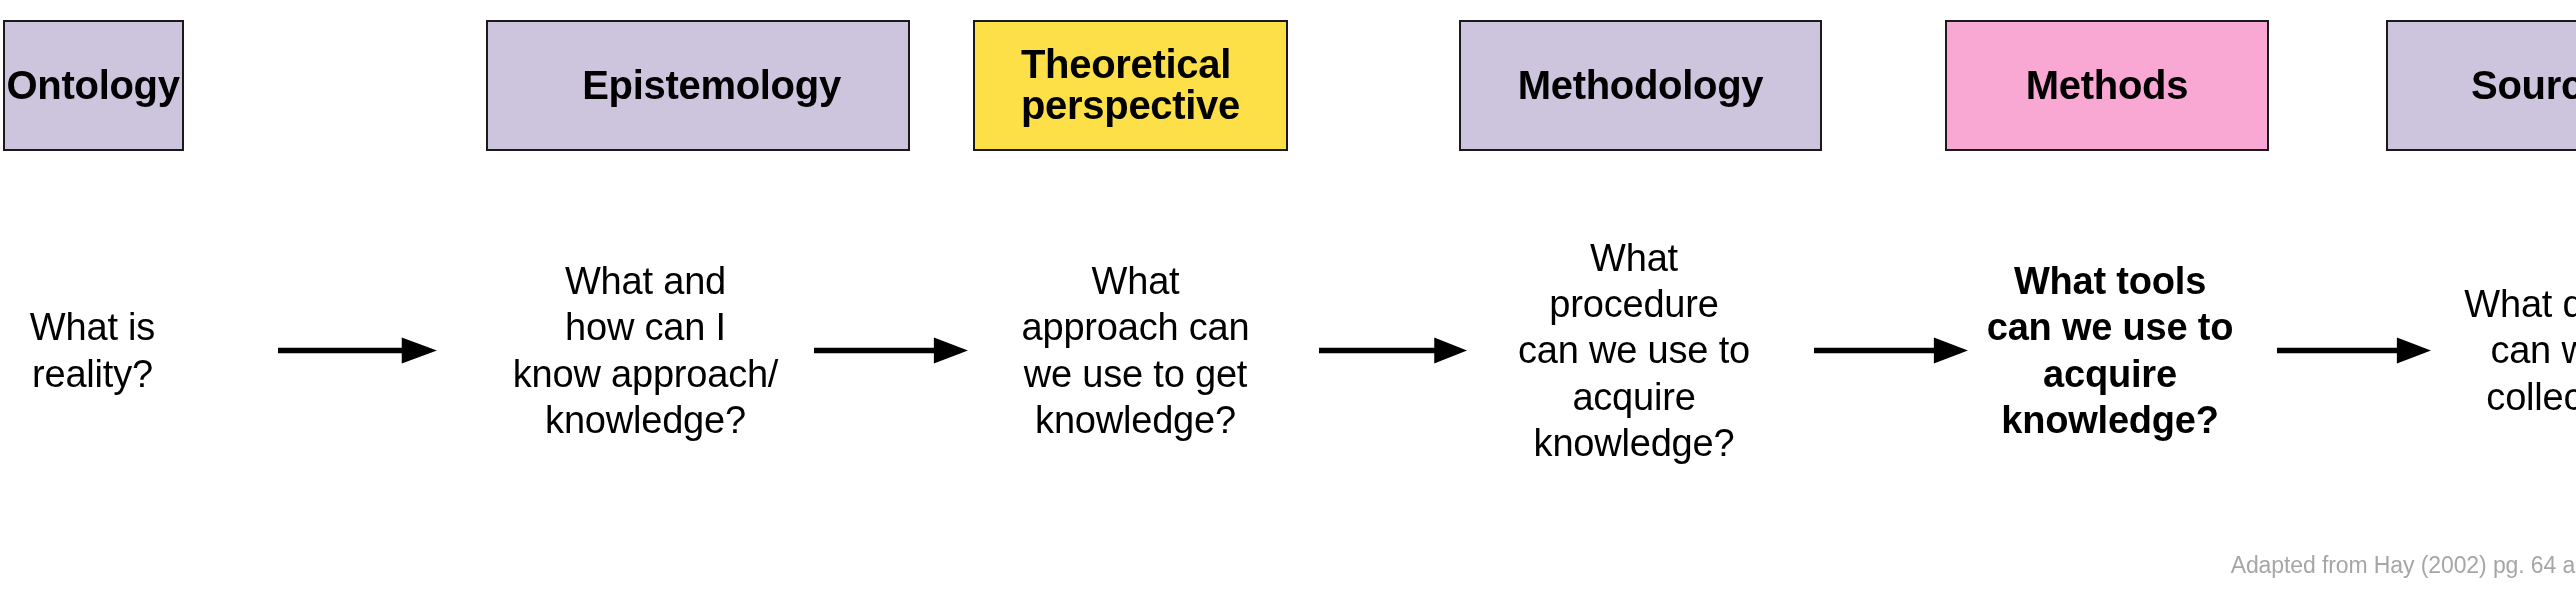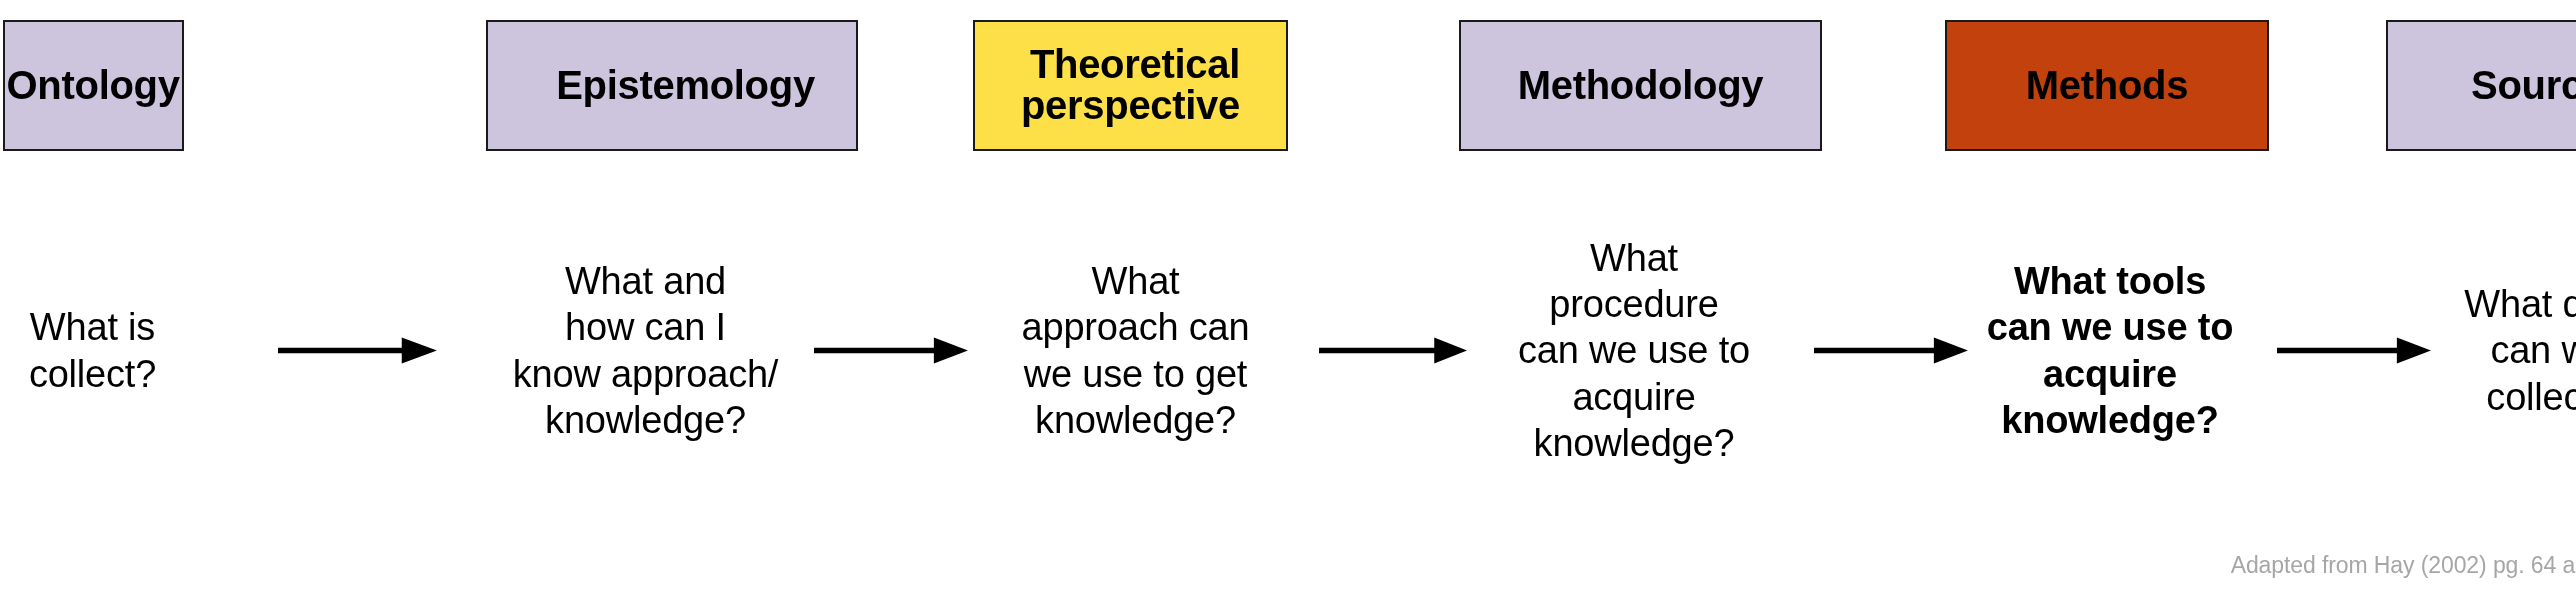--- a/index.html
+++ b/index.html
@@ -26,21 +26,21 @@
   .stage-box {
     position: absolute;
     top: 0;
     height: 131px;
     box-sizing: border-box;
     background: #cdc5de;
     border: 2.1px solid #1a1a1a;
     display: flex;
     align-items: center;
     justify-content: center;
-    text-align: right;
+    text-align: left;
   }
   .stage-box-label {
     font-weight: bold;
     font-size: 40px;
     line-height: 1.02;
     color: #000000;
     letter-spacing: -0.3px;
     white-space: pre-line;
     padding: 0 4.1px;
   }
@@ -95,48 +95,48 @@
 </style>
 </head>
 <body style="background: rgb(255, 255, 255);">
 
 <div id="box-row">
 
   <div class="stage-box" style="left: 2.6px; width: 181px; background: rgb(205, 197, 222); border-color: rgb(26, 26, 26);">
     <span class="stage-box-label">Ontology</span>
   </div>
 
-  <div class="stage-box" style="left: 486px; width: 372px; background: rgb(205, 197, 222); border-color: rgb(26, 26, 26); padding-left: 27px;">
+  <div class="stage-box" style="left: 486px; width: 424px; background: rgb(205, 197, 222); border-color: rgb(26, 26, 26); padding-left: 27px;">
     <span class="stage-box-label">Epistemology</span>
   </div>
 
   <div class="stage-box" style="left: 973px; width: 315px; background: #fde047; border-color: rgb(26, 26, 26);">
     <span class="stage-box-label">Theoretical
 perspective</span>
   </div>
 
   <div class="stage-box" style="left: 1459px; width: 363px; background: rgb(205, 197, 222); border-color: rgb(26, 26, 26);">
     <span class="stage-box-label">Methodology</span>
   </div>
 
-  <div class="stage-box" style="left: 1945px; width: 324px; background: #c2410c; border-color: rgb(26, 26, 26);">
+  <div class="stage-box" style="left: 1945px; width: 324px; background: #f9a8d4; border-color: rgb(26, 26, 26);">
     <span class="stage-box-label">Methods</span>
   </div>
 
   <div class="stage-box" style="left: 2386px; width: 326px; background: rgb(205, 197, 222); border-color: rgb(26, 26, 26);">
     <span class="stage-box-label">Sources</span>
   </div>
 
 </div>
 
 <div id="flow-row">
 
   <div class="question-cell" style="left: 0px; width: 185px;">
     <span class="question-text">What is
-collect?</span>
+reality?</span>
   </div>
 
   <div class="question-cell" style="left: 486px; width: 319px;">
     <span class="question-text">What and
 how can I
 know approach/
 knowledge?</span>
   </div>
 
   <div class="question-cell" style="left: 958px; width: 355px;">

